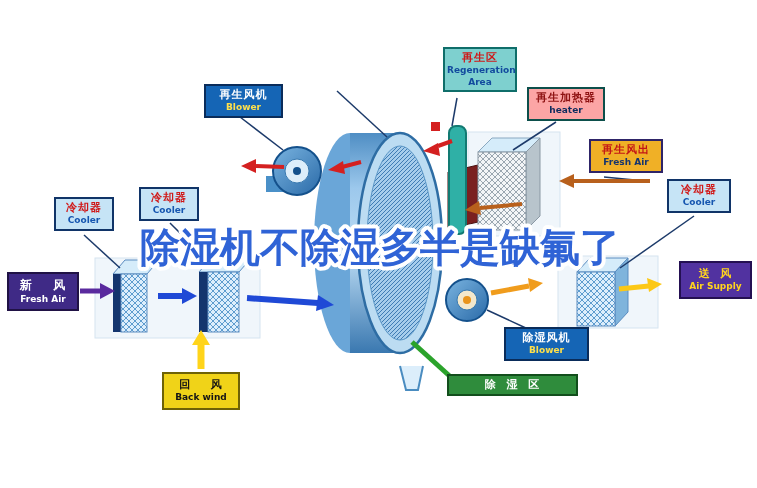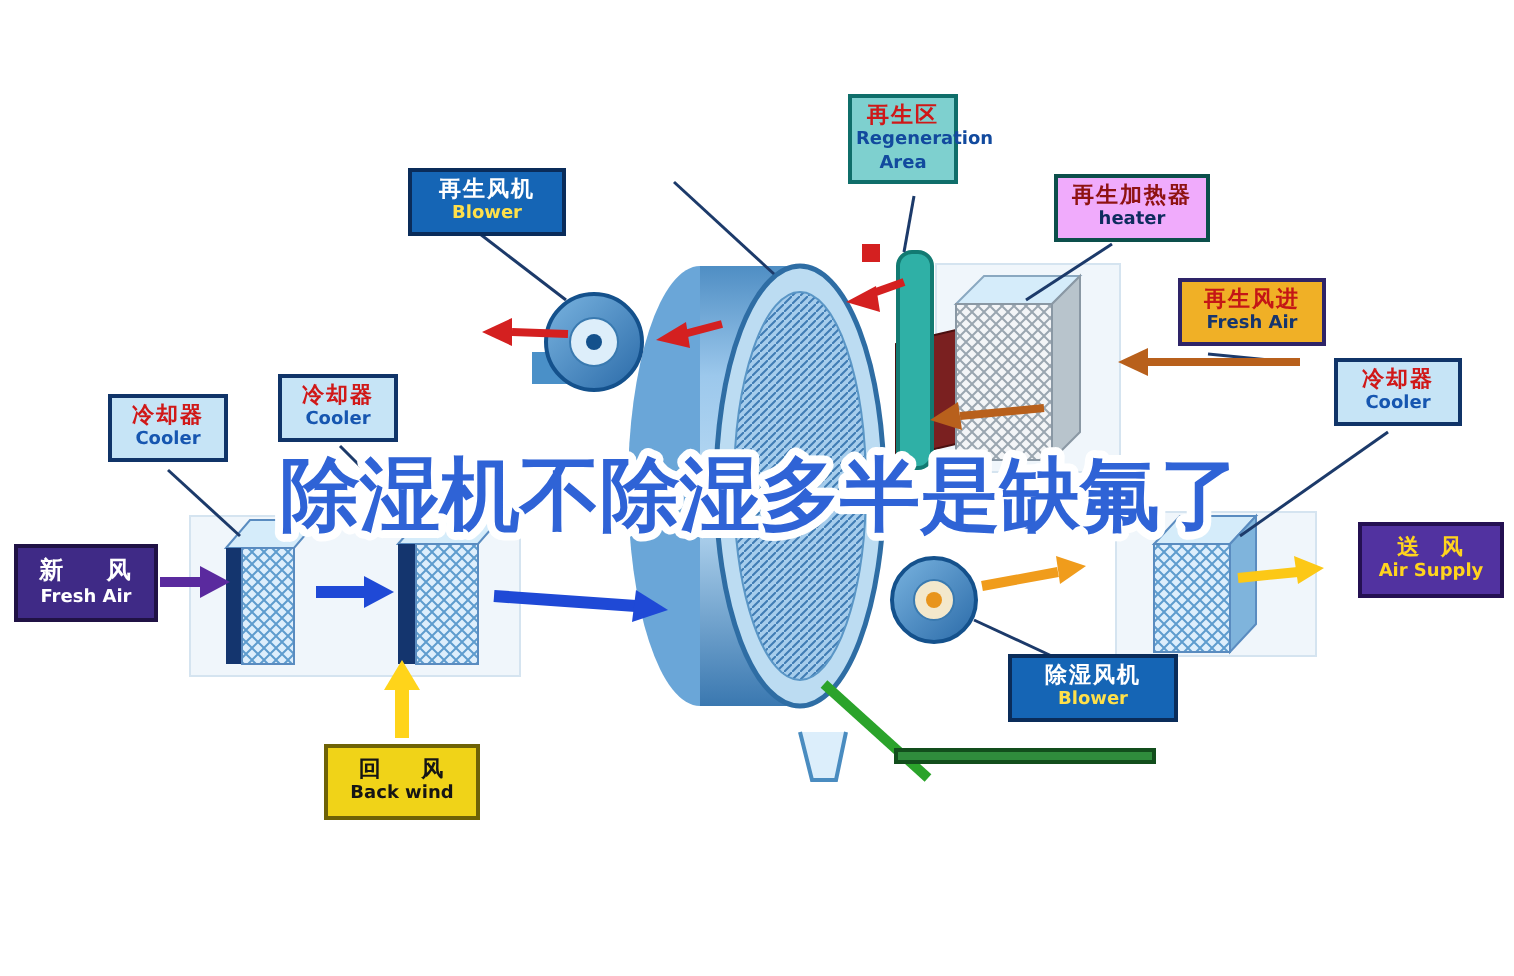--- a/index.html
+++ b/index.html
@@ -13,21 +13,21 @@
   .label-box{
     position:absolute;z-index:10;border:2px solid #10305e;
     text-align:center;padding:2px 2px;box-sizing:border-box;font-weight:bold;
   }
   .lz{font-size:11px;line-height:1.3;white-space:pre;letter-spacing:1px;}
   .le{font-size:9px;line-height:1.25;white-space:pre;}
   .wrap{white-space:normal;}
   .big{font-size:12px;}
   .blue{background:#1565b5;border-color:#0a2c5a;}   .blue .lz{color:#ffffff}   .blue .le{color:#ffe04a}
   .cyan{background:#7ed0cf;border-color:#0f6e6a;}   .cyan .lz{color:#cf1818}   .cyan .le{color:#124a9e}
-  .teal{background:#f0abfc;border-color:#0c4f4b;}   .teal .lz{color:#8e1212}   .teal .le{color:#0e2c5e}
+  .teal{background:#fca5a5;border-color:#0c4f4b;}   .teal .lz{color:#8e1212}   .teal .le{color:#0e2c5e}
   .orangeb{background:#e8941c;border-color:#6e4408;}.orangeb .lz{color:#7c1414}.orangeb .le{color:#ffffff}
   .amber{background:#f0b026;border-color:#2e2468;}  .amber .lz{color:#c41616}  .amber .le{color:#16356e}
   .lblue{background:#c6e4f6;border-color:#103468;}  .lblue .lz{color:#d01818}  .lblue .le{color:#1656b0}
   .purpleb{background:#3f2a86;border-color:#201245;}.purpleb .lz{color:#ffffff}.purpleb .le{color:#ffffff}
   .violet{background:#5132a0;border-color:#241052;} .violet .lz{color:#ffd41e} .violet .le{color:#ffd41e}
   .yellowb{background:#f0d318;border-color:#6e6206;}.yellowb .lz{color:#151515}.yellowb .le{color:#151515}
   .greenb{background:#2f8c3c;border-color:#124e1c;} .greenb .lz{color:#ffffff} .greenb .le{color:#ffffff}
 </style>
 </head>
 <body>
@@ -179,33 +179,33 @@
       <polygon points="334,305 318,295 316,311" stroke="none"></polygon>
     </g>
   </svg>
 
   <div class="label-box blue" style="left:204px;top:84px;width:79px">
     <div class="lz">再生风机</div>
     <div class="le">Blower</div>
   </div>
 
 
-  <div class="label-box cyan" style="left:424px;top:47px;width:55px">
+  <div class="label-box cyan" style="left:443px;top:47px;width:74px">
     <div class="lz">再生区</div>
     <div class="le wrap">Regeneration Area</div>
   </div>
 
   <div class="label-box teal" style="left:527px;top:87px;width:78px">
     <div class="lz">再生加热器</div>
     <div class="le">heater</div>
   </div>
 
 
   <div class="label-box amber" style="left:589px;top:139px;width:74px">
-    <div class="lz">再生风进</div>
+    <div class="lz">再生风出</div>
     <div class="le">Fresh Air</div>
   </div>
 
   <div class="label-box lblue" style="left:54px;top:197px;width:60px">
     <div class="lz">冷却器</div>
     <div class="le">Cooler</div>
   </div>
 
   <div class="label-box lblue" style="left:139px;top:187px;width:60px">
     <div class="lz">冷却器</div>
@@ -231,19 +231,20 @@
     <div class="lz">回    风</div>
     <div class="le">Back wind</div>
   </div>
 
   <div class="label-box blue" style="left:504px;top:327px;width:85px">
     <div class="lz">除湿风机</div>
     <div class="le">Blower</div>
   </div>
 
   <div class="label-box greenb" style="left:447px;top:374px;width:131px">
+    <div class="lz">除  湿  区</div>
   </div>
 
   <svg class="wm" width="757" height="488" viewBox="0 0 757 488">
     <text x="380" y="261" text-anchor="middle" font-size="40" font-weight="bold" fill="#2f63d6" stroke="#ffffff" stroke-width="8" paint-order="stroke" stroke-linejoin="round" style="font-family:'DejaVu Sans',sans-serif">除湿机不除湿多半是缺氟了</text>
   </svg>
 
 </div>
 
 </body></html>

